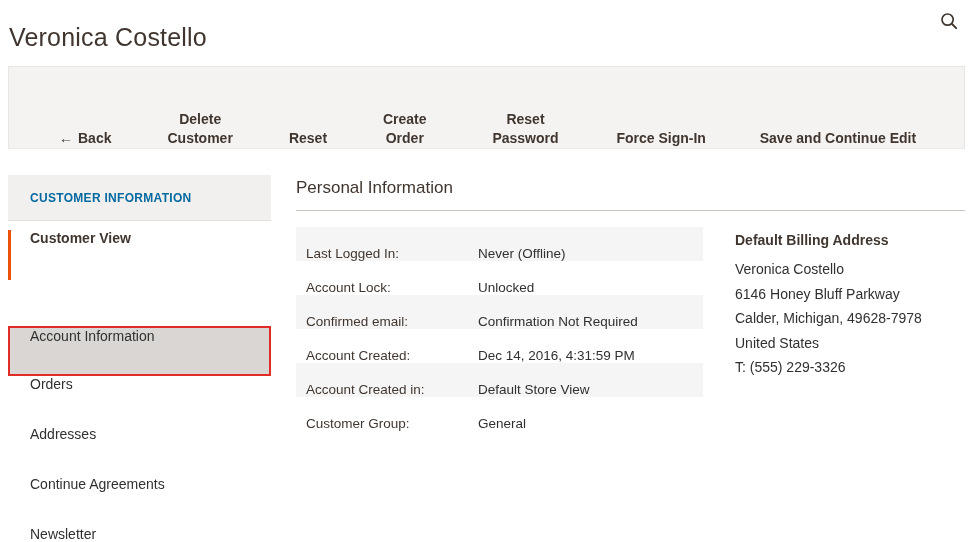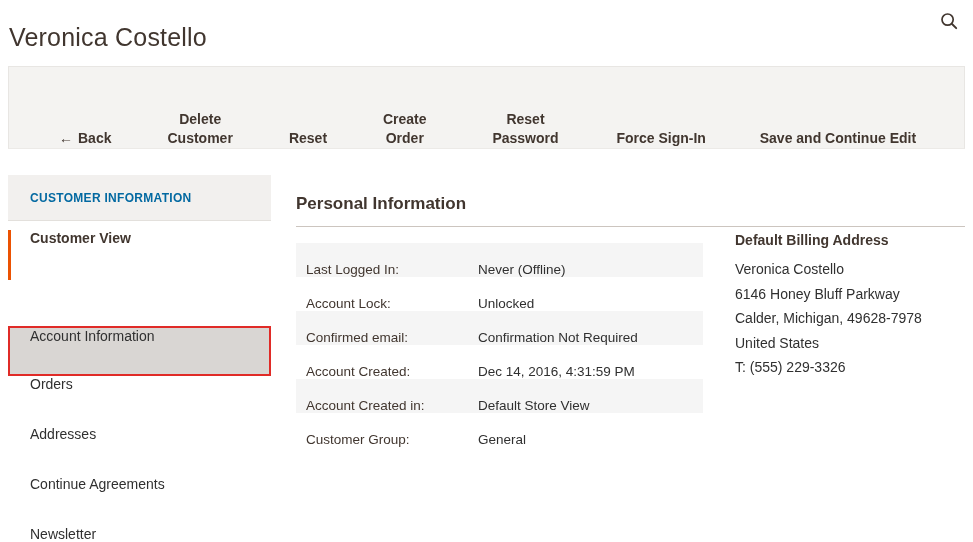--- a/index.html
+++ b/index.html
@@ -63,21 +63,21 @@
   .nav-item.selected{
     background:#d9d6d3;
     border:2px solid var(--highlight-red,#e02b27);
     padding-left:20px;
     margin-top:46px;
   }
   .sidebar-fill{height:13px;background:#f2f0ee;}
   
   .main{position:absolute;left:296px;top:175px;width:669px;}
   .section-title{
-    margin:19px 0 0;font-size:17px;font-weight:bold;color:#41362f;
+    margin:3px 0 0;font-size:17px;font-weight:normal;color:#41362f;
   }
   .section-divider{
     border:none;border-top:1px solid #ccc5bf;margin:12px 0 0;
   }
   .info-table{margin-top:16px;width:407px;}
   .info-row{
     display:flex;align-items:flex-end;height:34px;font-size:13.5px;
   }
   .info-row:nth-child(odd){background:#f5f5f5;}
   .info-label{width:172px;padding-left:10px;color:#41362f;}

